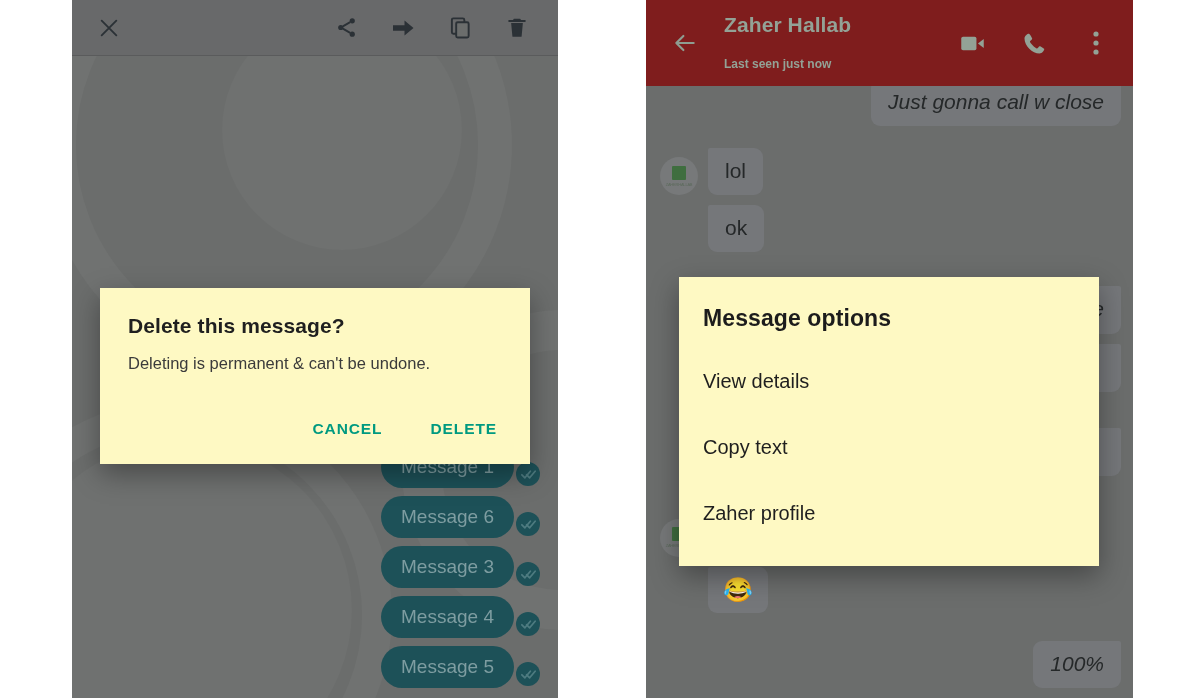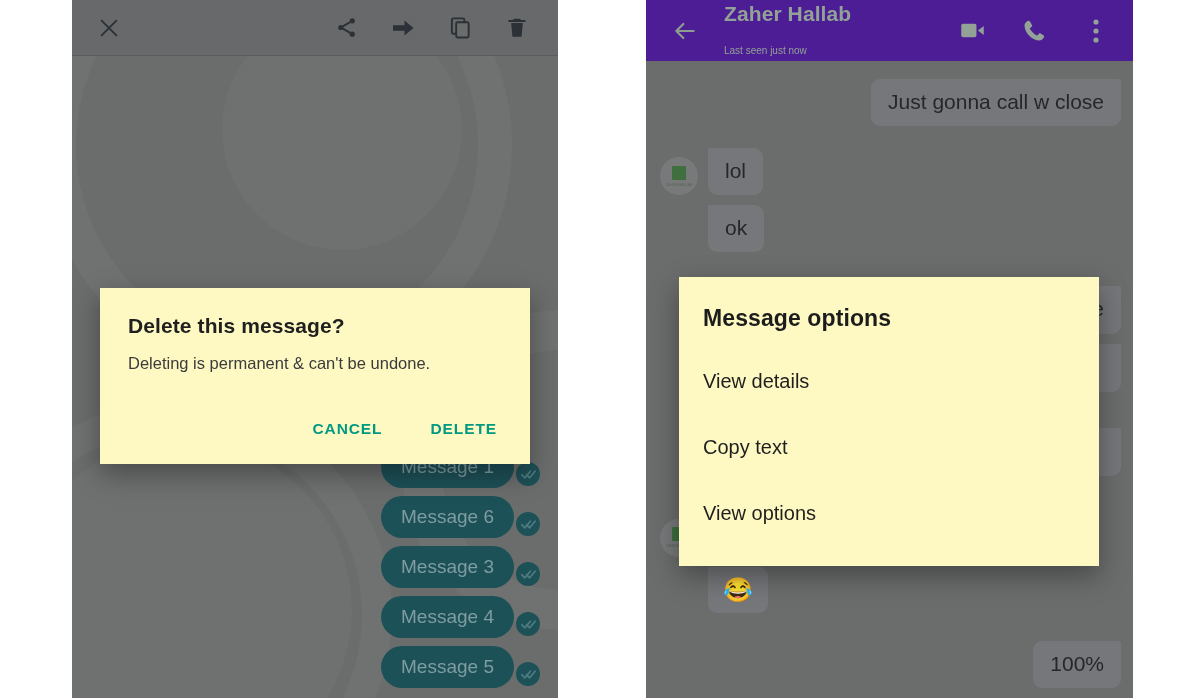--- a/index.html
+++ b/index.html
@@ -149,55 +149,55 @@
     font-weight: bold;
     letter-spacing: 0.9px;
     cursor: pointer;
     padding: 4px 2px;
   }
 
   
   .chat-bar {
     position: absolute;
     top: 0; left: 0; right: 0;
-    height: 61px;
-    background: #4c1d95;
+    height: 86px;
+    background: #7f1d1d;
     display: flex;
     align-items: center;
     padding: 0 20px 0 24px;
     z-index: 4;
   }
   .chat-bar .back { color: #8e9d91; margin-right: 24px; }
   .chat-bar .titles { flex: 1; min-width: 0; }
   .chat-bar .c-name {
     color: #93a296;
     font-size: 21px;
     font-weight: bold;
     line-height: 1.05;
     letter-spacing: 0.1px;
   }
   .chat-bar .c-status {
     color: #93a296;
-    font-size: 10px;
-    font-weight: normal;
+    font-size: 12px;
+    font-weight: bold;
     line-height: 1.25;
     margin-top: 20px;
   }
   .chat-bar .bar-actions { display: flex; align-items: center; gap: 32px; color: #93a296; margin-right: 2px; }
 
   
   .thread {
     position: absolute;
     top: 73px; left: 0; right: 0; bottom: 0;
     padding: 6px 12px 10px 14px;
     z-index: 2;
   }
   .msg { display: flex; align-items: flex-end; margin-bottom: 10px; }
   .msg.in  { justify-content: flex-start; text-align: center; }
-  .msg.out { justify-content: flex-end; }
+  .msg.out { justify-content: flex-end; font-style: italic; }
   .avatar {
     width: 38px; height: 38px;
     border-radius: 50%;
     background: #77797a;
     flex: none;
     margin-right: 10px;
     display: flex; flex-direction: column;
     align-items: center; justify-content: center;
     overflow: hidden;
   }
@@ -445,18 +445,18 @@
         </div>
       </div>
     </div>
 
     <div class="scrim"></div>
     <div class="dialog" id="options-dialog">
       <div class="dlg-title">Message options</div>
       <div class="menu-list">
         <div class="menu-item">View details</div>
         <div class="menu-item">Copy text</div>
-        <div class="menu-item">View options</div>
+        <div class="menu-item">Zaher profile</div>
       </div>
     </div>
   </div>
 
 </div>
 
 </body></html>

